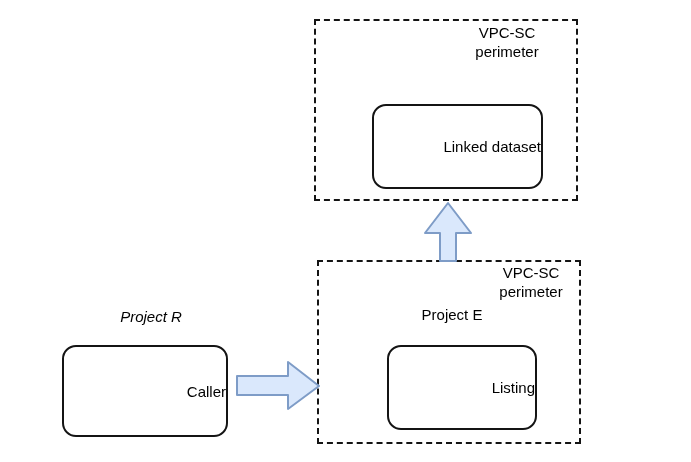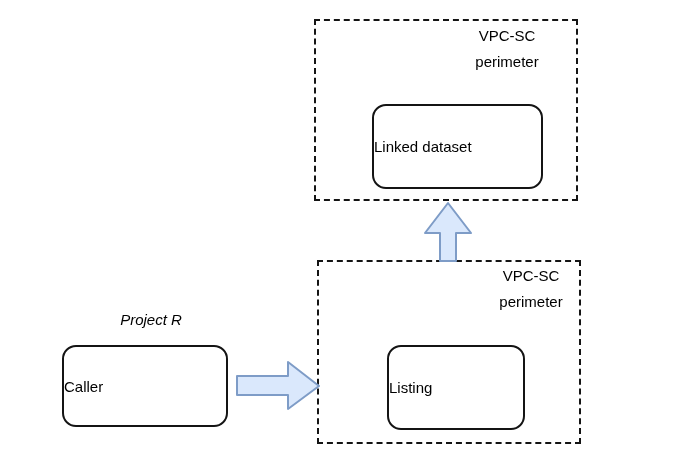--- a/index.html
+++ b/index.html
@@ -18,28 +18,28 @@
     border: 2px dashed #141414;
     background: transparent;
   }
   .node {
     position: absolute;
     border: 2px solid #141414;
     border-radius: 14px;
     background: #ffffff;
     display: flex;
     align-items: center;
-    justify-content: flex-start;
+    justify-content: flex-end;
     font-size: 15px;
     text-align: center;
   }
   .lbl {
     position: absolute;
     font-size: 15px;
-    line-height: 26px;
+    line-height: 19px;
     text-align: center;
     white-space: pre-line;
   }
   .arrow-svg {
     position: absolute;
     overflow: visible;
   }
 </style>
 </head>
 <body>
@@ -49,26 +49,27 @@
   <div class="perimeter-box" style="left:314px; top:19px; width:264px; height:182px;"></div>
   <div class="lbl" style="left:447px; top:23px; width:120px;">VPC-SC
 perimeter</div>
   <div class="node" style="left:372px; top:104px; width:171px; height:85px;">
     <span>Linked dataset</span>
   </div>
 
   <div class="perimeter-box" style="left:317px; top:260px; width:264px; height:184px;"></div>
   <div class="lbl" style="left:471px; top:263px; width:120px;">VPC-SC
 perimeter</div>
-  <div class="node" style="left:387px; top:345px; width:138px; height:85px;">
+  <div class="lbl" style="left:392px; top:305px; width:120px;">Project E</div>
+  <div class="node" style="left:387px; top:345px; width:150px; height:85px;">
     <span>Listing</span>
   </div>
 
   <div class="lbl" style="left:91px; top:307px; width:120px;font-style:italic;">Project R</div>
-  <div class="node" style="left:62px; top:345px; width:166px; height:82px;">
+  <div class="node" style="left:62px; top:345px; width:166px; height:92px;">
     <span>Caller</span>
   </div>
 
   <svg class="arrow-svg" style="left:236px; top:360px;" width="86" height="52" viewBox="0 0 86 52">
     <polygon points="1,16 52,16 52,2 83,26 52,49 52,35 1,35" stroke-width="2" stroke-linejoin="round" fill="#dae8fc" stroke="#7e9cc7"></polygon>
   </svg>
 
   <svg class="arrow-svg" style="left:422px; top:201px;" width="52" height="62" viewBox="0 0 52 62">
     <polygon points="26,2 49,32 34,32 34,60 18,60 18,32 3,32" stroke-width="2" stroke-linejoin="round" fill="#dae8fc" stroke="#7e9cc7"></polygon>
   </svg>

